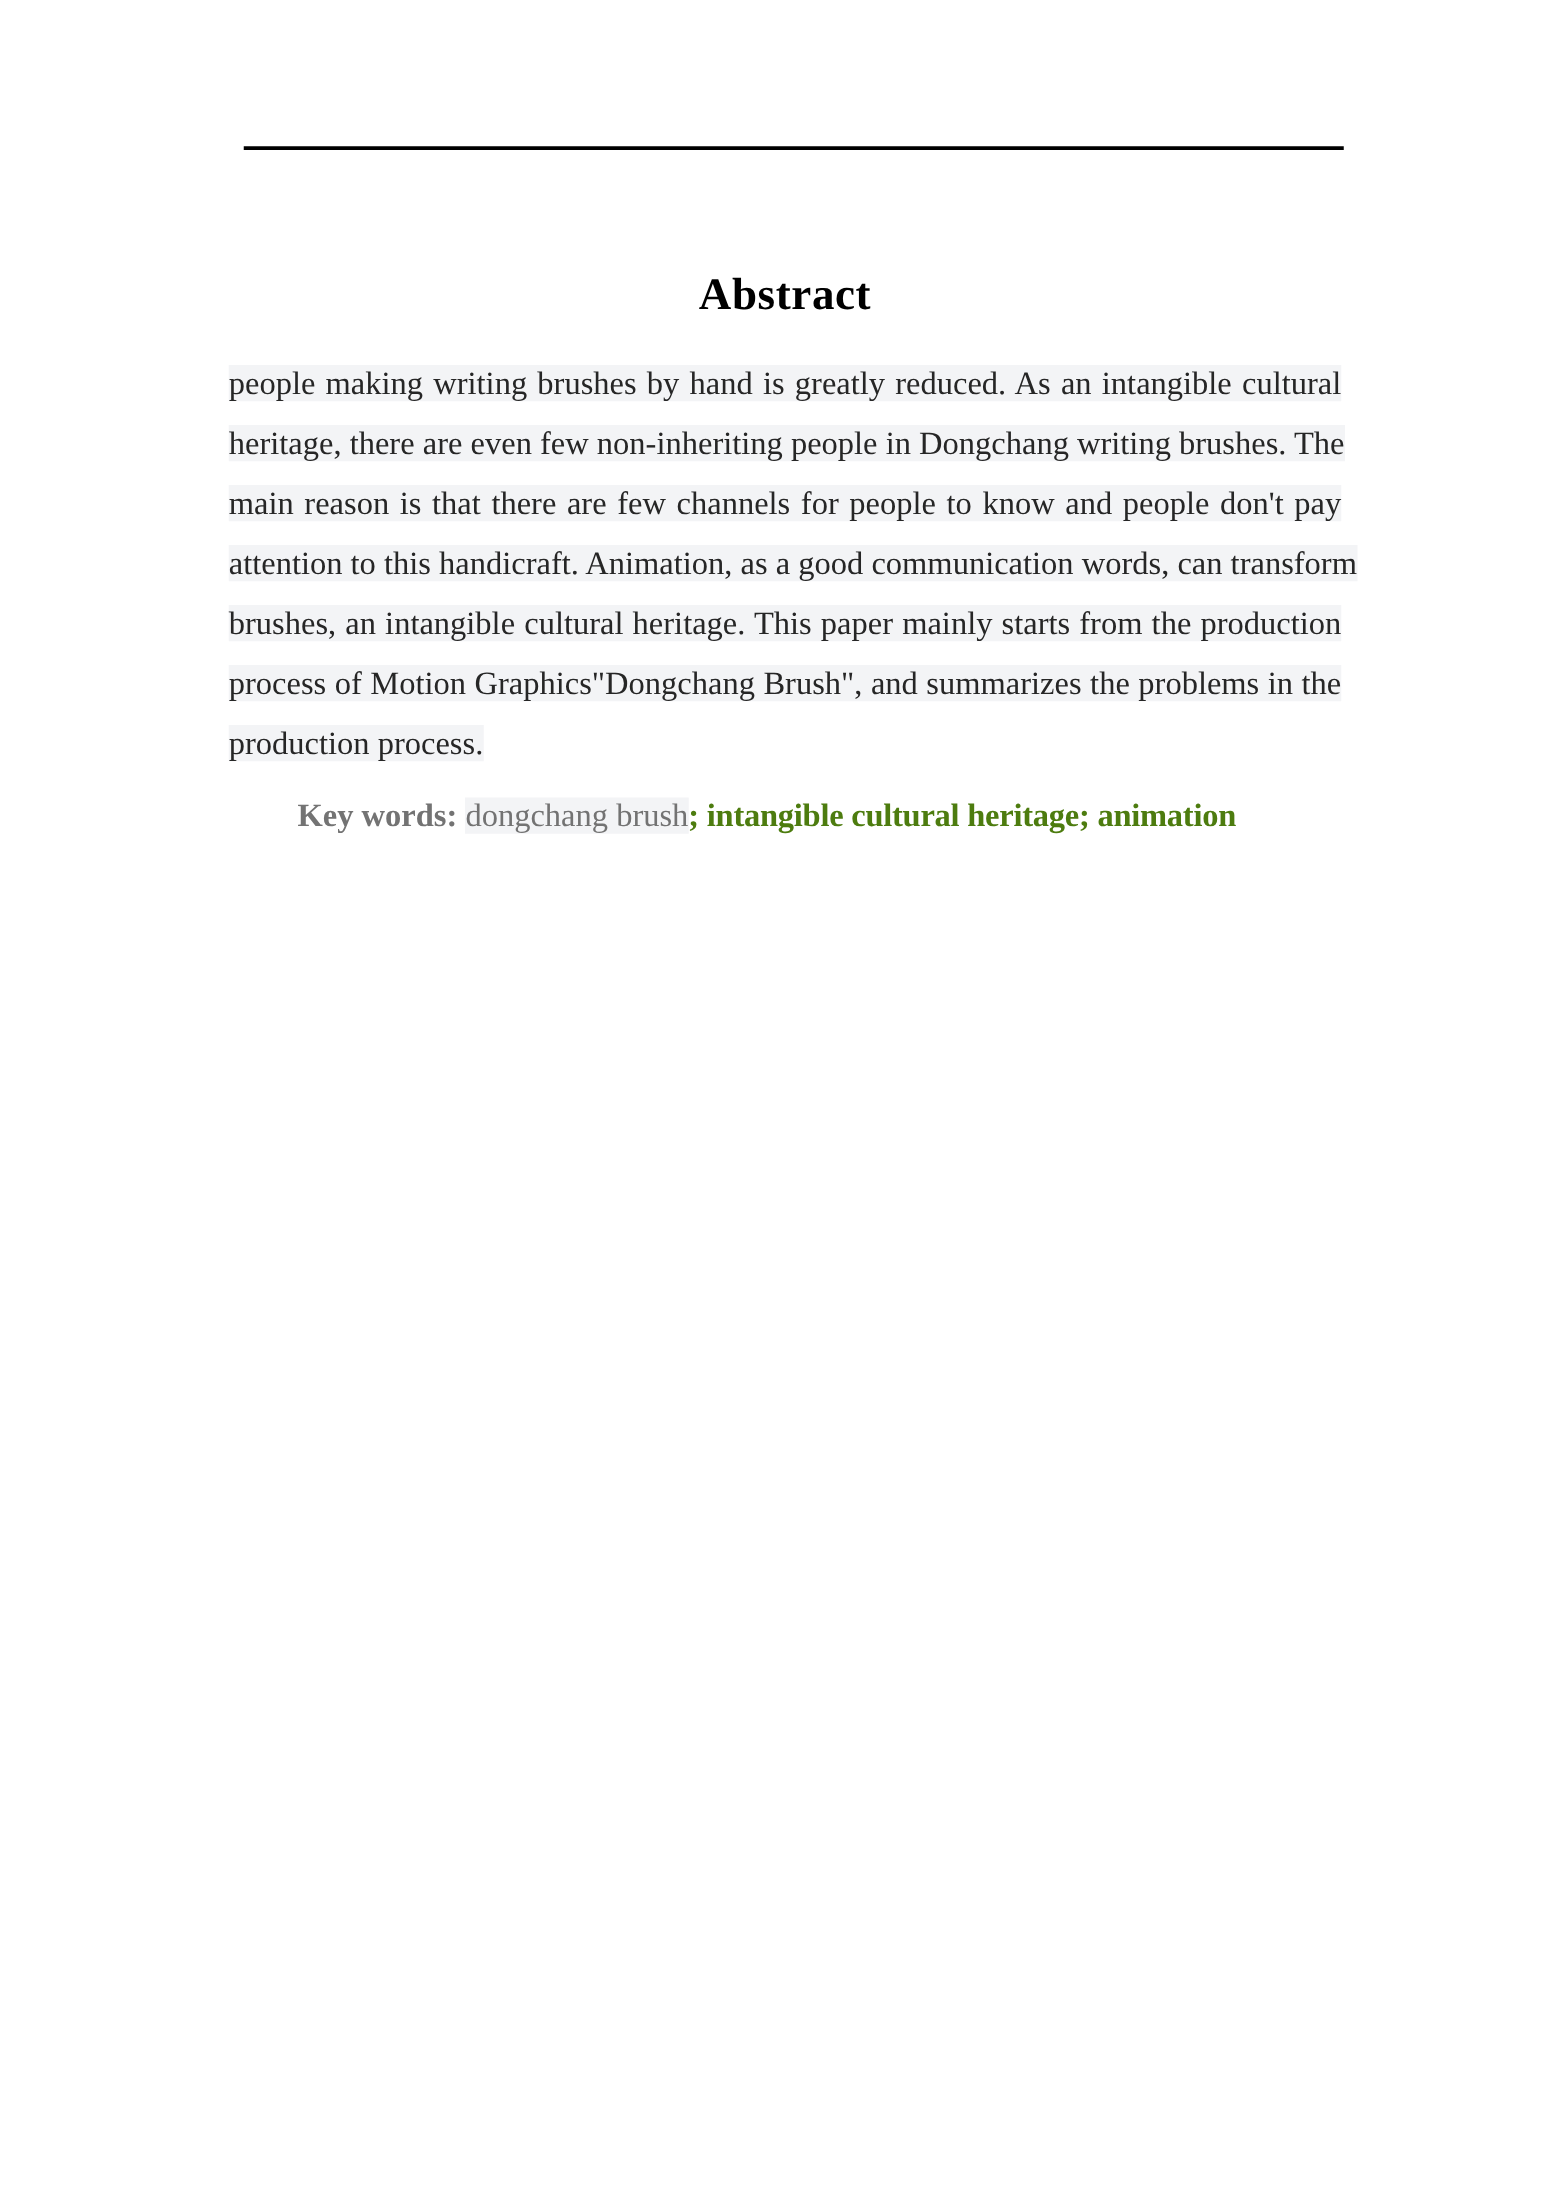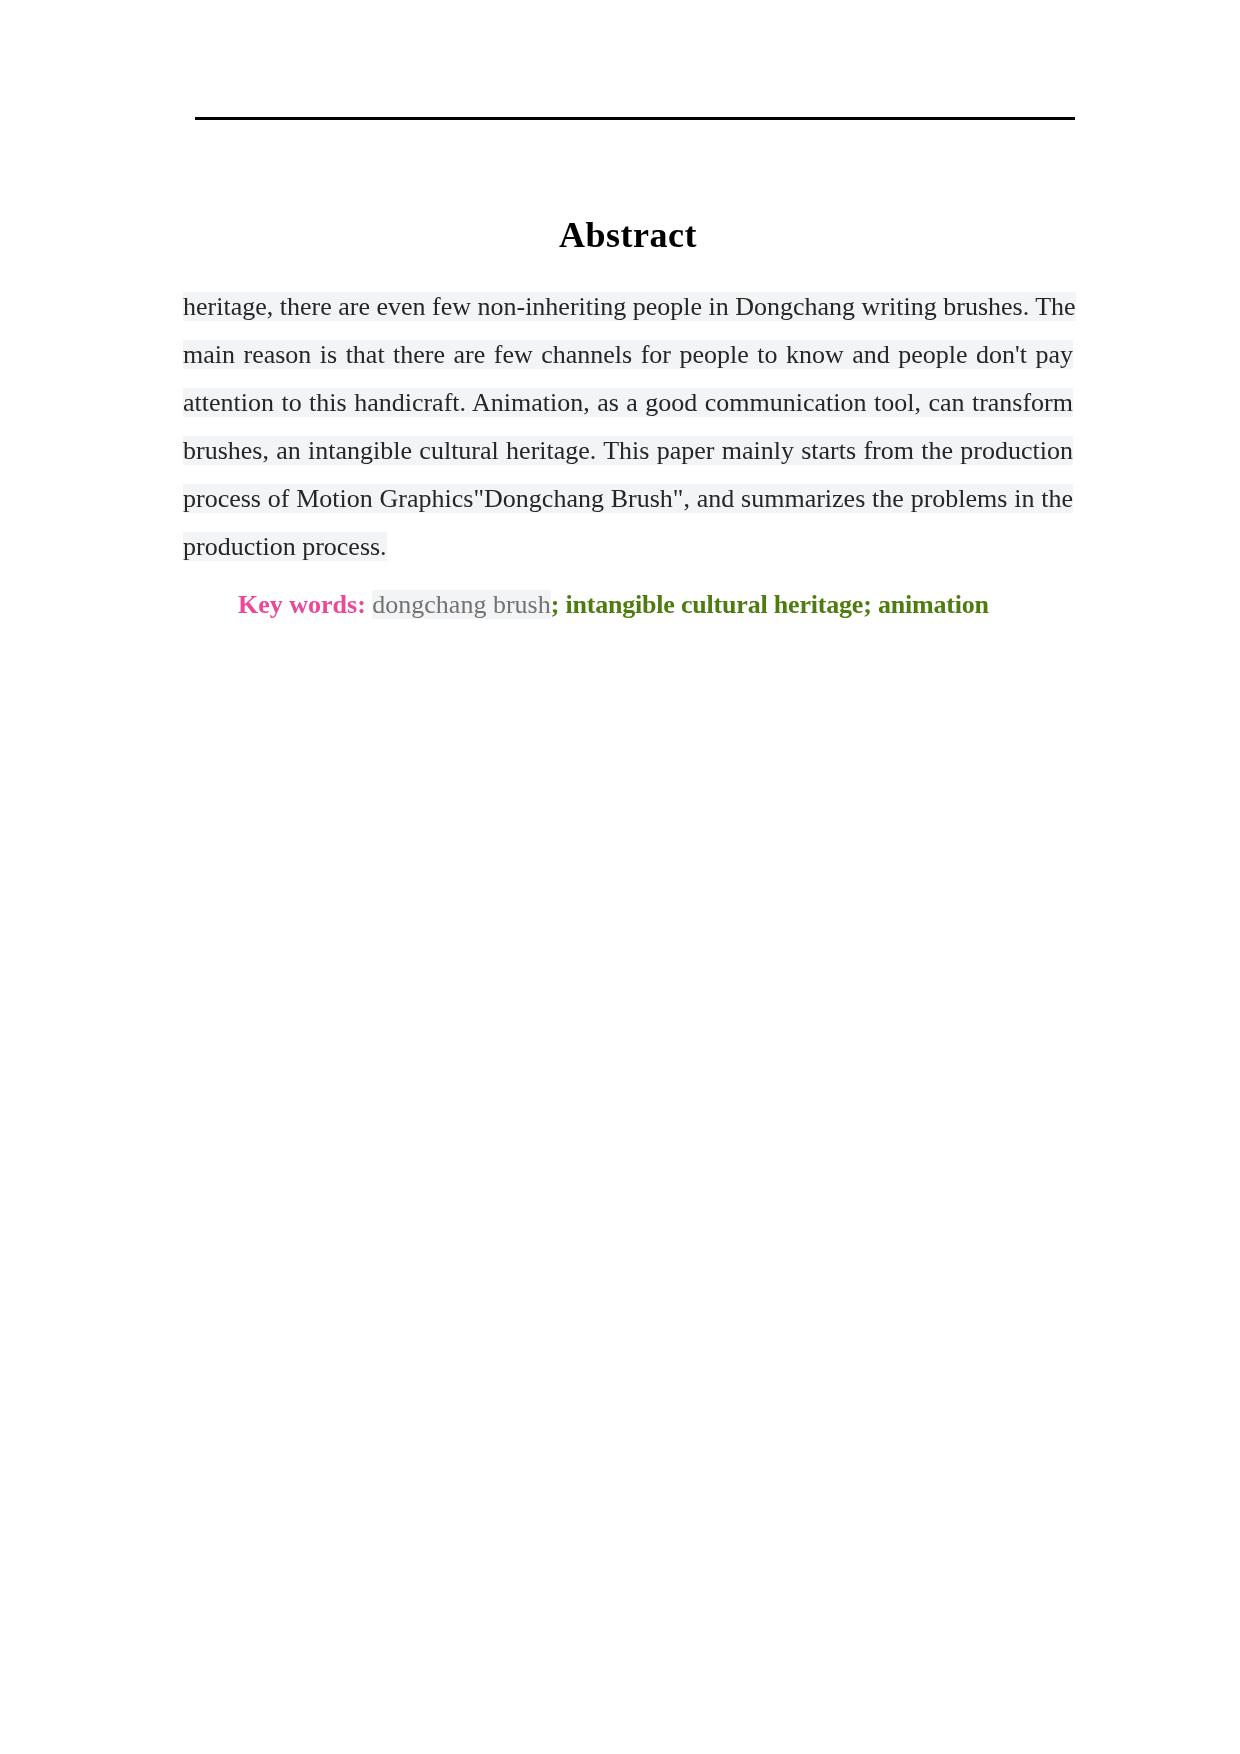--- a/index.html
+++ b/index.html
@@ -36,43 +36,44 @@
   .line.first { padding-left: 55px; }
   .line.last { text-align-last: left; white-space: normal; }
   .hl { background: #f3f4f6; }
 
   .keywords {
     margin-top: 10px;
     height: 48px; line-height: 48px;
     padding-left: 55px;
     white-space: nowrap;
   }
-  .kw-label { font-weight: bold; color: #ec4899; }
+  .kw-label { font-weight: bold; color: #737373; }
   .kw-highlight { background: #f3f4f6; color: #737373; }
   .kw-rest { font-weight: bold; color: #4d7c0f; letter-spacing: -0.2px; }
 
   .page-number {
     position: absolute; left: 183px; top: 1616px; width: 890px;
     text-align: center;
     font-size: 27px; font-weight: bold; color: #000000;
   }
 </style>
 </head>
 <body>
 
 <div class="page">
 
   <div class="header-rule"></div>
 
   <h1 class="doc-title">Abstract</h1>
 
   <div class="content">
+    <div class="line"><span class="hl">people making writing brushes by hand is greatly reduced. As an intangible cultural</span></div>
     <div class="line"><span class="hl">heritage, there are even few non-inheriting people in Dongchang writing brushes. The</span></div>
     <div class="line"><span class="hl">main reason is that there are few channels for people to know and people don't pay</span></div>
-    <div class="line"><span class="hl">attention to this handicraft. Animation, as a good communication tool, can transform</span></div>
+    <div class="line"><span class="hl">attention to this handicraft. Animation, as a good communication words, can transform</span></div>
     <div class="line"><span class="hl">brushes, an intangible cultural heritage. This paper mainly starts from the production</span></div>
     <div class="line"><span class="hl">process of Motion Graphics"Dongchang Brush", and summarizes the problems in the</span></div>
     <div class="line last"><span class="hl">production process.</span></div>
 
     <div class="keywords">
       <span class="kw-label">Key words: </span><span class="kw-highlight">dongchang brush</span><span class="kw-rest">; intangible cultural heritage; animation</span>
     </div>
   </div>
 
   <div class="page-number">Ⅱ</div>

